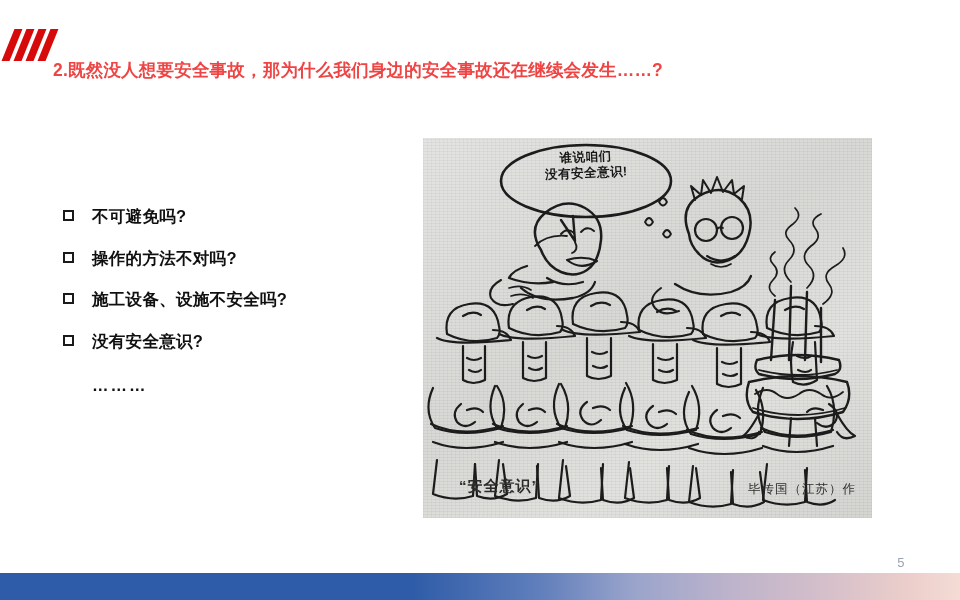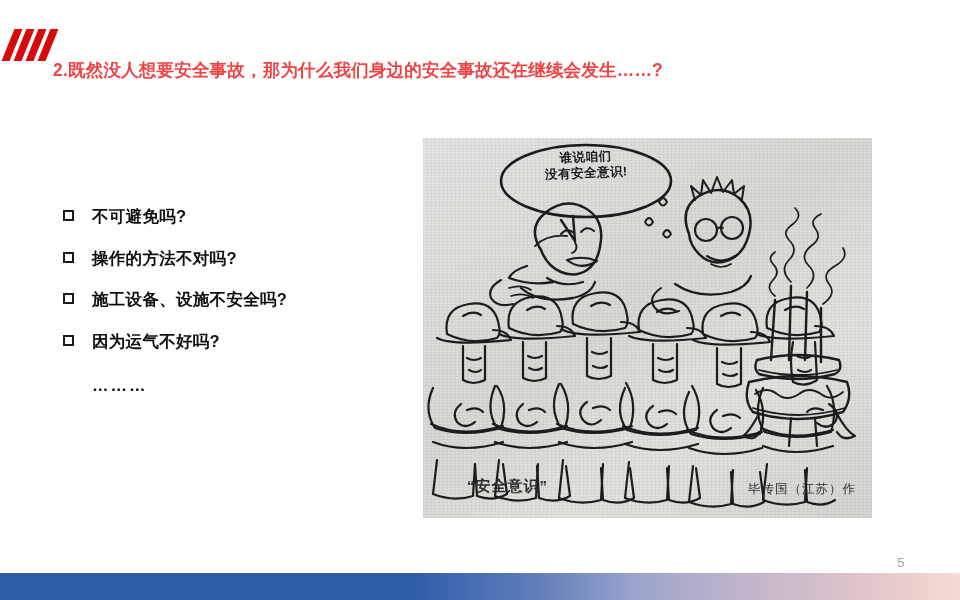--- a/index.html
+++ b/index.html
@@ -112,21 +112,21 @@
       linear-gradient(145deg, #e2e3e0 0%, #d6d7d3 45%, #e0e1dd 70%, #d2d3cf 100%);
   }
   .cartoon svg {
     position: absolute;
     inset: 0;
     width: 100%;
     height: 100%;
   }
   .cartoon-caption {
     position: absolute;
-    left: 44px;
+    left: 36px;
     bottom: 22px;
     font-size: 15px;
     font-weight: bold;
     color: #2b2b2b;
     letter-spacing: 1px;
   }
   .cartoon-credit {
     position: absolute;
     right: 16px;
     bottom: 20px;
@@ -202,21 +202,21 @@
 
     <div class="bullet-row">
       <span class="bullet-marker"></span>
       <span class="bullet-text">施工设备、设施不安全吗?</span>
     </div>
 
 
 
     <div class="bullet-row">
       <span class="bullet-marker"></span>
-      <span class="bullet-text">因为运气不好吗?</span>
+      <span class="bullet-text">没有安全意识?</span>
     </div>
 
     <div class="bullet-ellipsis">………</div>
   </div>
 
   <div class="cartoon">
     <div class="cartoon-paper"></div>
 
     <svg viewBox="0 0 449 380" preserveAspectRatio="none">
       <g fill="none" stroke="#1c1c1c" stroke-width="2.1" stroke-linecap="round" stroke-linejoin="round">

